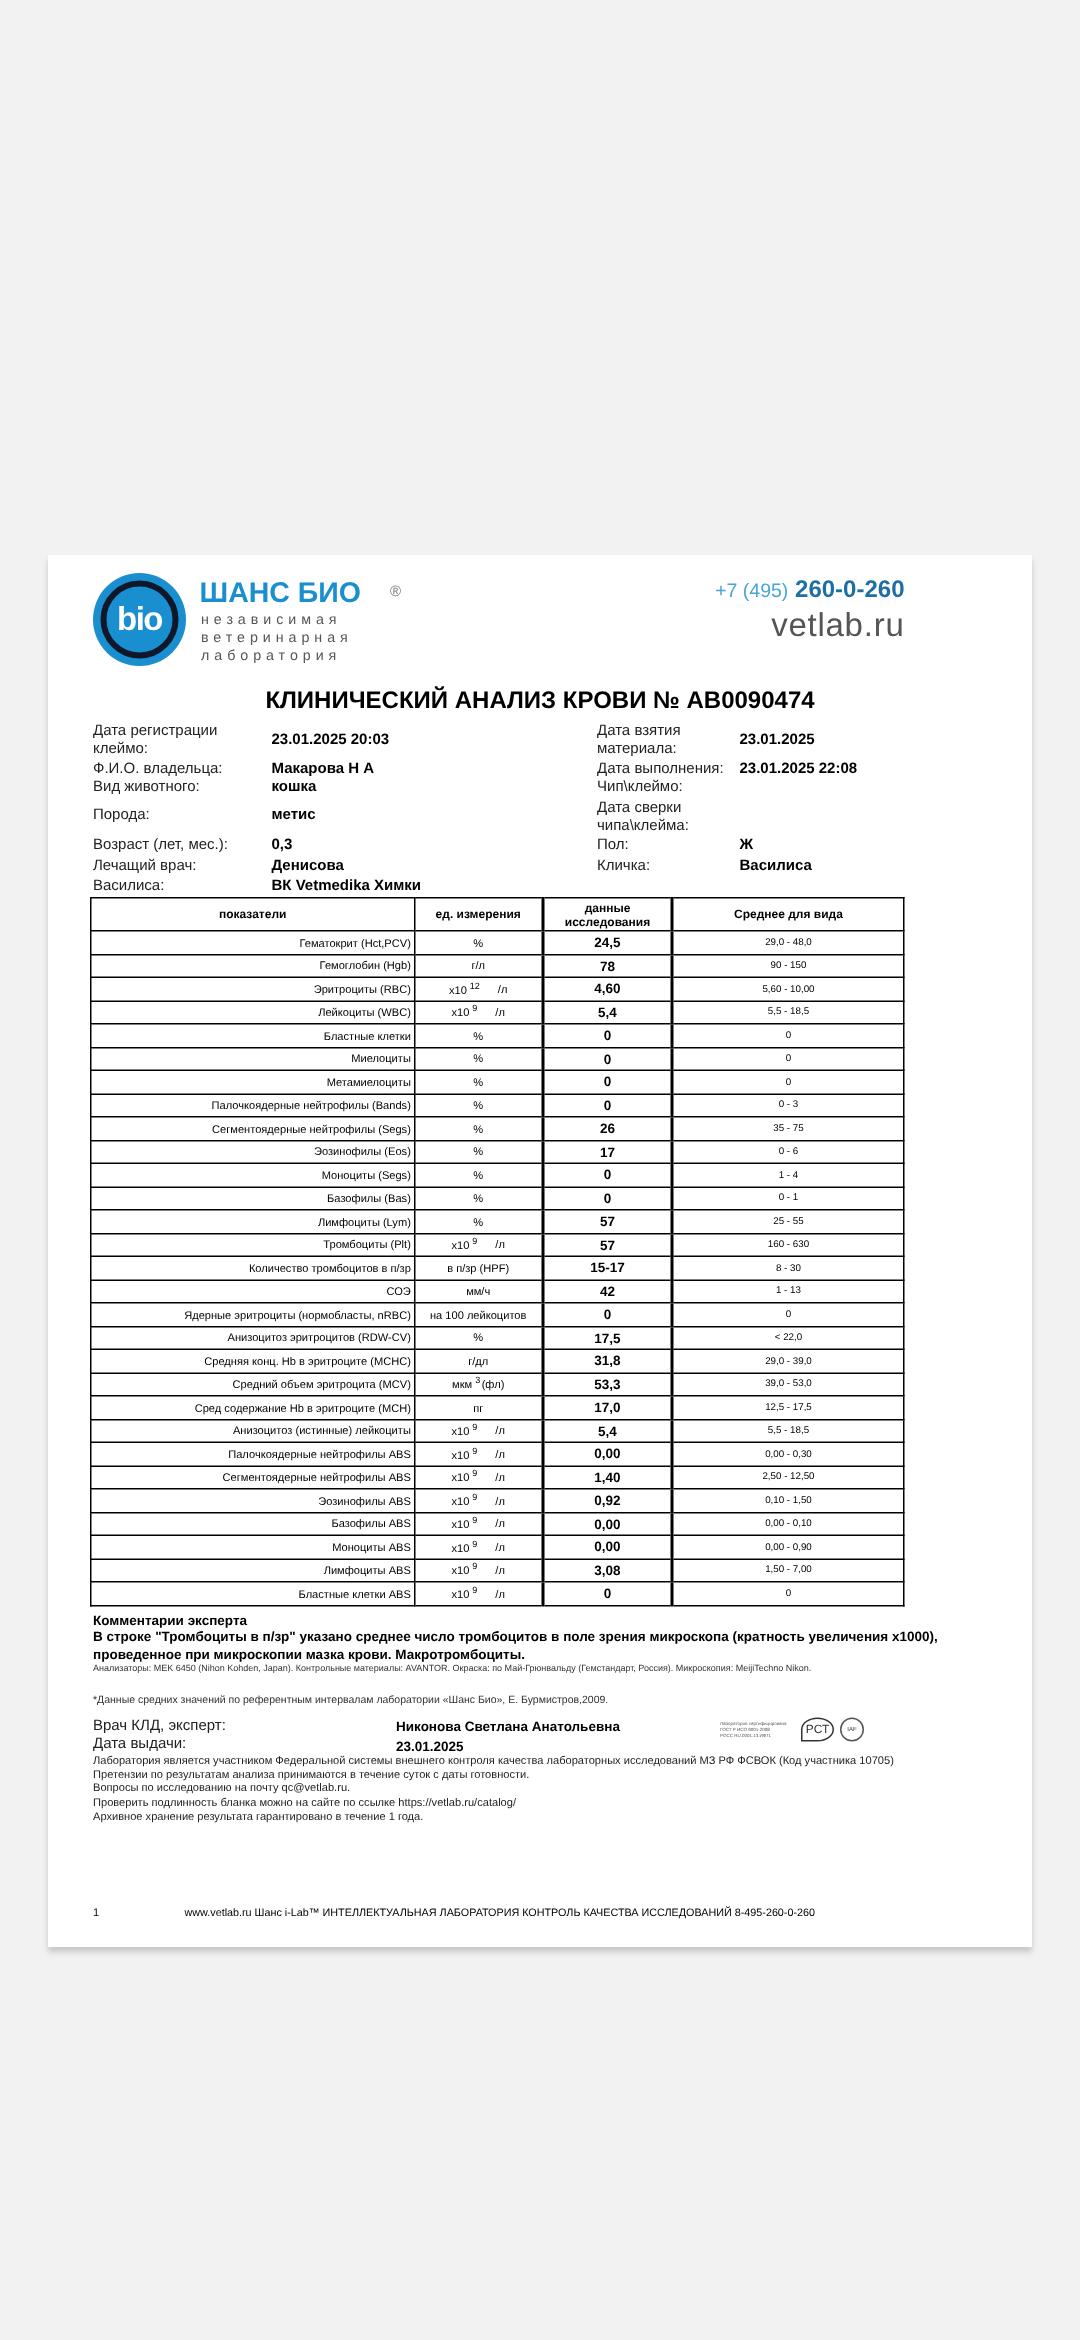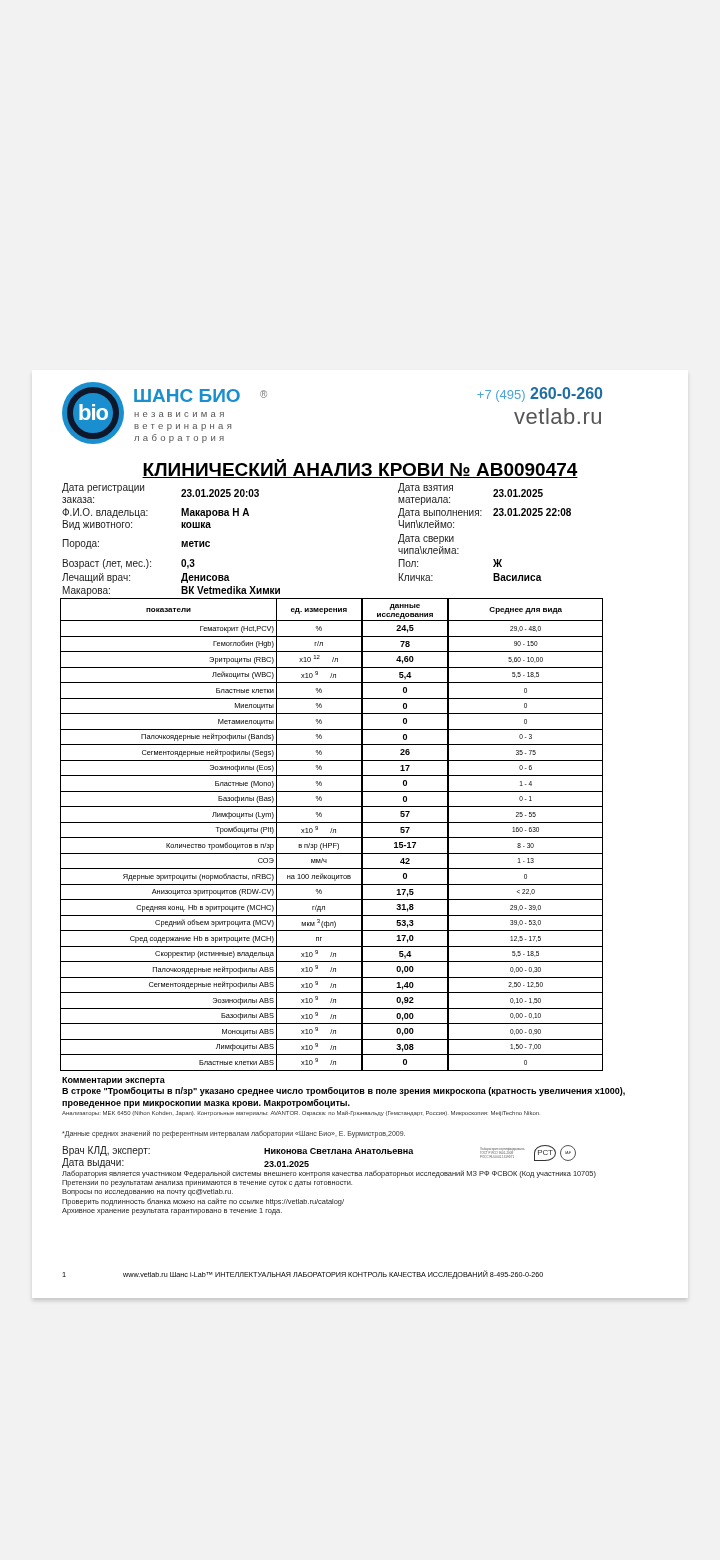--- a/index.html
+++ b/index.html
@@ -19,21 +19,21 @@
   }
   
   .logo-circle {
     position: absolute; left: 30px; top: 12px;
     width: 62px; height: 62px; border-radius: 50%;
     background: #1a8fd0;
     display: flex; align-items: center; justify-content: center;
   }
   .logo-circle .ring {
     width: 52px; height: 52px; border-radius: 50%;
-    border: 6px solid #0f172a; box-sizing: border-box;
+    border: 4px solid #0f172a; box-sizing: border-box;
     display: flex; align-items: center; justify-content: center;
     color: #fff; font-weight: bold; font-size: 22px; letter-spacing: -1px;
   }
   .brand-name {
     position: absolute; left: 101px; top: 15px;
     color: #1a8fd0; font-size: 19px; font-weight: bold;
   }
   .brand-reg {
     position: absolute; left: 228px; top: 19px;
     color: #777; font-size: 10px;
@@ -47,21 +47,21 @@
     font-size: 16px; color: #1a8fd0;
   }
   .phone .pre { font-size: 13px; font-weight: normal; color: #4aa6d8; text-align: right; }
   .phone .num { font-weight: bold; color: #1e6fa6; }
   .site {
     position: absolute; right: 85px; top: 34px;
     font-size: 22px; color: #555; letter-spacing: 0.5px;
   }
   .doc-title {
     position: absolute; left: 0; width: 656px; top: 89px;
-    text-align: center; font-weight: bold; font-size: 19px; text-decoration: underline;
+    text-align: center; font-weight: bold; font-size: 16px;
   }
   
   .info { position: absolute; font-size: 10px; line-height: 11.5px; }
   .info.lbl { color: #222; }
   .info.val { font-weight: bold; }
   
   table.results {
     position: absolute; left: 28px; top: 228px;
     width: 543px; border-collapse: collapse;
     font-size: 7.4px;
@@ -110,33 +110,33 @@
   <div class="brand-sub" style="top:62px">лаборатория</div>
 
   <div class="phone">
     <span class="pre">+7 (495)</span>
     <span class="num">260-0-260</span>
   </div>
   <div class="site">vetlab.ru</div>
 
   <div class="doc-title">КЛИНИЧЕСКИЙ АНАЛИЗ КРОВИ  № AB0090474</div>
 
-  <div class="info lbl" style="left:30px;top:112px;width:100px">Дата регистрации заказа:</div>
+  <div class="info lbl" style="left:30px;top:112px;width:100px">Дата регистрации клеймо:</div>
   <div class="info val" style="left:149px;top:118px">23.01.2025 20:03</div>
   <div class="info lbl" style="left:30px;top:137px">Ф.И.О. владельца:</div>
   <div class="info val" style="left:149px;top:137px">Макарова Н А</div>
   <div class="info lbl" style="left:30px;top:149px">Вид животного:</div>
   <div class="info val" style="left:149px;top:149px">кошка</div>
   <div class="info lbl" style="left:30px;top:168px">Порода:</div>
   <div class="info val" style="left:149px;top:168px">метис</div>
   <div class="info lbl" style="left:30px;top:188px">Возраст (лет, мес.):</div>
   <div class="info val" style="left:149px;top:188px">0,3</div>
   <div class="info lbl" style="left:30px;top:202px">Лечащий врач:</div>
   <div class="info val" style="left:149px;top:202px">Денисова</div>
-  <div class="info lbl" style="left:30px;top:215px">Макарова:</div>
+  <div class="info lbl" style="left:30px;top:215px">Василиса:</div>
   <div class="info val" style="left:149px;top:215px">ВК Vetmedika Химки</div>
 
   <div class="info lbl" style="left:366px;top:112px;width:80px">Дата взятия материала:</div>
   <div class="info val" style="left:461px;top:118px">23.01.2025</div>
   <div class="info lbl" style="left:366px;top:137px">Дата выполнения:</div>
   <div class="info val" style="left:461px;top:137px">23.01.2025 22:08</div>
   <div class="info lbl" style="left:366px;top:149px">Чип\клеймо:</div>
   <div class="info val" style="left:461px;top:149px"></div>
   <div class="info lbl" style="left:366px;top:163px;width:80px">Дата сверки чипа\клейма:</div>
   <div class="info val" style="left:461px;top:168px"></div>
@@ -209,21 +209,21 @@
           <td class="val">26</td>
           <td class="ref">35 - 75</td>
         </tr>
         <tr>
           <td class="name">Эозинофилы (Eos)</td>
           <td class="unit"><span>%</span></td>
           <td class="val">17</td>
           <td class="ref">0 - 6</td>
         </tr>
         <tr>
-          <td class="name">Бластные (Mono)</td>
+          <td class="name">Моноциты (Segs)</td>
           <td class="unit"><span>%</span></td>
           <td class="val">0</td>
           <td class="ref">1 - 4</td>
         </tr>
         <tr>
           <td class="name">Базофилы (Bas)</td>
           <td class="unit"><span>%</span></td>
           <td class="val">0</td>
           <td class="ref">0 - 1</td>
         </tr>
@@ -275,21 +275,21 @@
           <td class="val">53,3</td>
           <td class="ref">39,0 - 53,0</td>
         </tr>
         <tr>
           <td class="name">Сред содержание Hb в эритроците (MCH)</td>
           <td class="unit"><span>пг</span></td>
           <td class="val">17,0</td>
           <td class="ref">12,5 - 17,5</td>
         </tr>
         <tr>
-          <td class="name">Скорректир (истинные) владельца</td>
+          <td class="name">Анизоцитоз (истинные) лейкоциты</td>
           <td class="unit"><span>х10</span><sup style="margin-left: 2px;">9</sup><span style="margin-left: 12px;">/л</span></td>
           <td class="val">5,4</td>
           <td class="ref">5,5 - 18,5</td>
         </tr>
         <tr>
           <td class="name">Палочкоядерные нейтрофилы ABS</td>
           <td class="unit"><span>х10</span><sup style="margin-left: 2px;">9</sup><span style="margin-left: 12px;">/л</span></td>
           <td class="val">0,00</td>
           <td class="ref">0,00 - 0,30</td>
         </tr>

